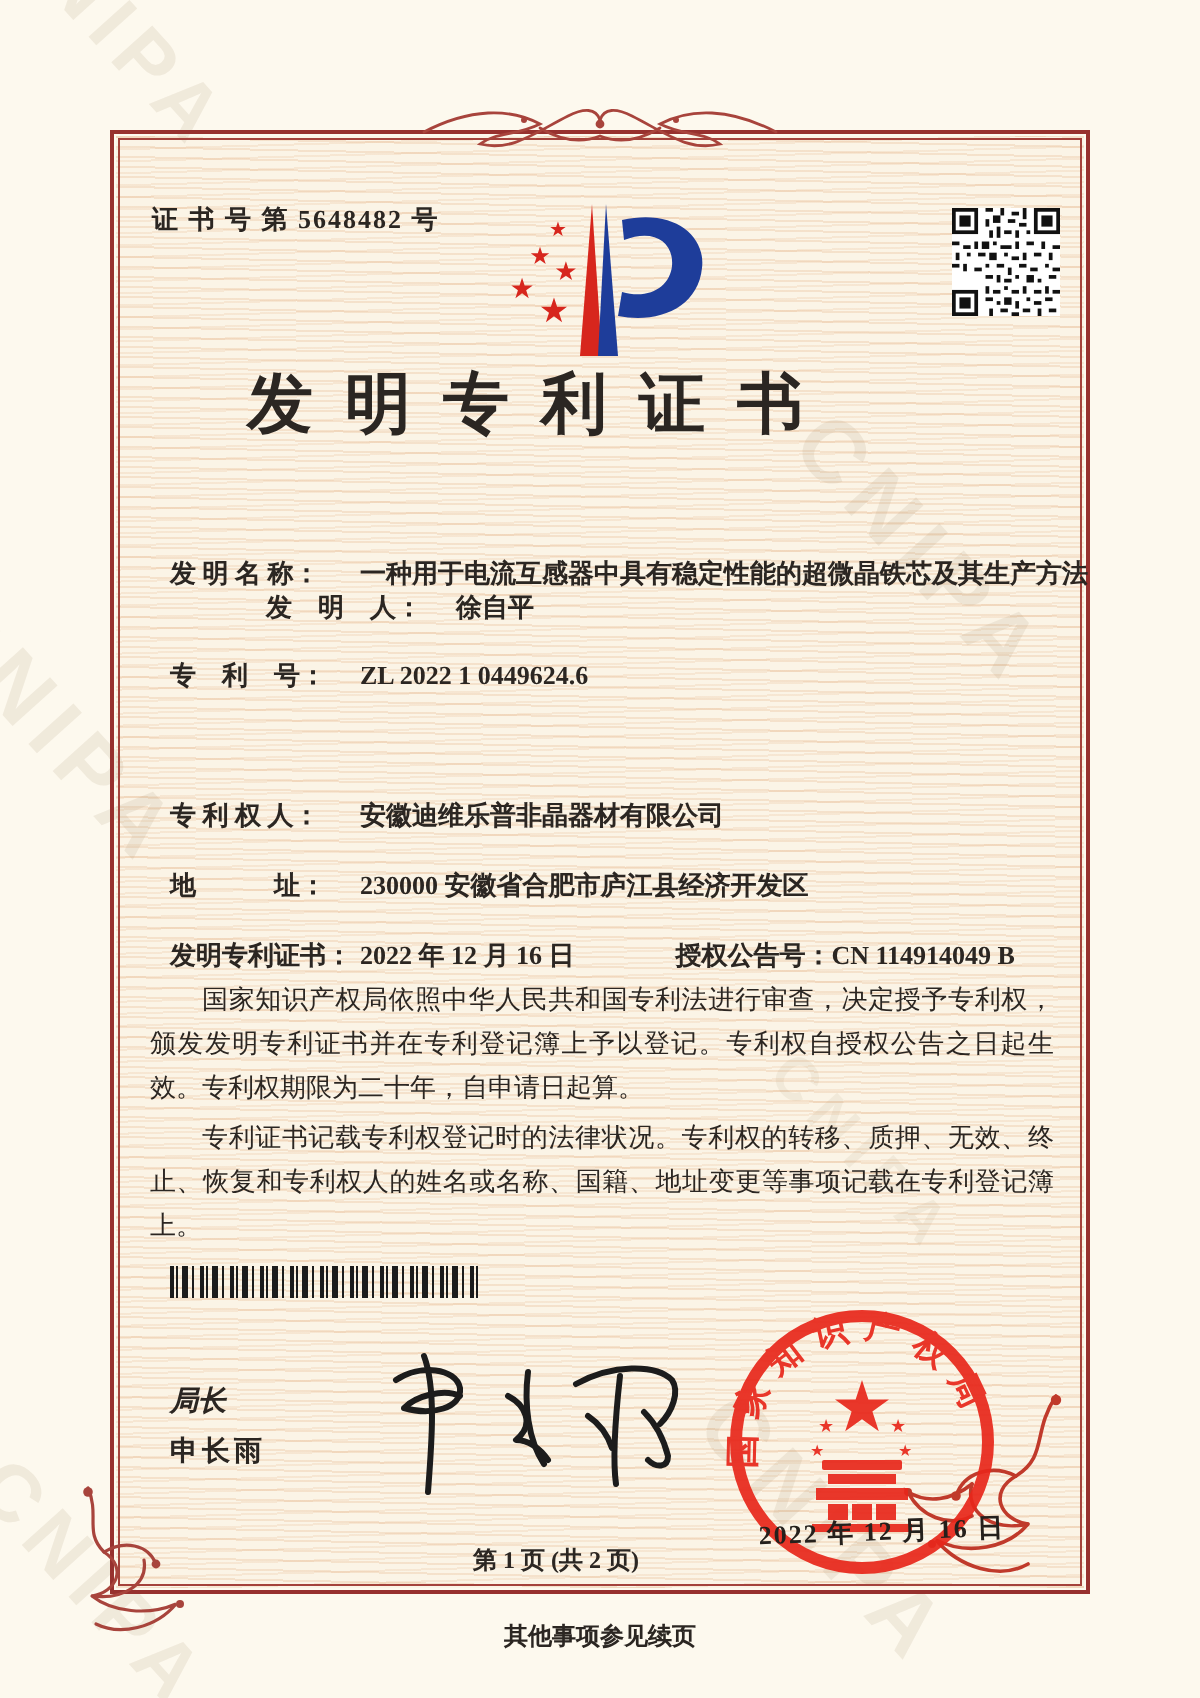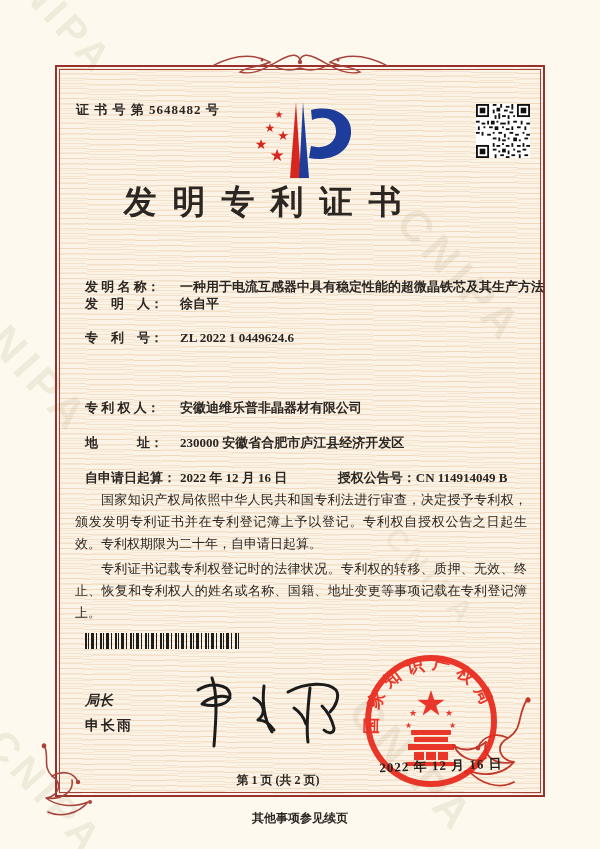--- a/index.html
+++ b/index.html
@@ -212,35 +212,35 @@
         <rect x="23" y="27" width="1" height="2"></rect>
         <rect x="26" y="27" width="2" height="1"></rect>
     </g>
   </svg>
 
   <div class="abs content title">发明专利证书</div>
 
   <div class="abs content field" style="top:250px;margin-top:28px;">
     <span class="lab">发 明 名 称：</span><span>一种用于电流互感器中具有稳定性能的超微晶铁芯及其生产方法</span>
   </div>
-  <div class="abs content field" style="top:295px;">
+  <div class="abs content field" style="top:295px;margin-left:48px;">
     <span class="lab">发　明　人：</span><span>徐自平</span>
   </div>
   <div class="abs content field" style="top:329px;">
     <span class="lab">专　利　号：</span><span>ZL 2022 1 0449624.6</span>
   </div>
   <div class="abs content field" style="top:399px;">
     <span class="lab">专 利 权 人：</span><span>安徽迪维乐普非晶器材有限公司</span>
   </div>
   <div class="abs content field" style="top:434px;">
     <span class="lab">地　　　址：</span><span>230000 安徽省合肥市庐江县经济开发区</span>
   </div>
 
   <div class="abs content field" style="top:469px;">
-    <span class="lab">自申请日起算：</span><span>2022 年 12 月 16 日</span>
+    <span class="lab">发明专利证书：</span><span>2022 年 12 月 16 日</span>
     <span style="display:inline-block;width:44px;"></span>
     <span>授权公告号：</span><span>CN 114914049 B</span>
   </div>
 
   <div class="abs content paras">
     <p>国家知识产权局依照中华人民共和国专利法进行审查，决定授予专利权，颁发发明专利证书并在专利登记簿上予以登记。专利权自授权公告之日起生效。专利权期限为二十年，自申请日起算。</p>
     <p>专利证书记载专利权登记时的法律状况。专利权的转移、质押、无效、终止、恢复和专利权人的姓名或名称、国籍、地址变更等事项记载在专利登记簿上。</p>
   </div>
 
   <div class="abs content barcode"></div>

